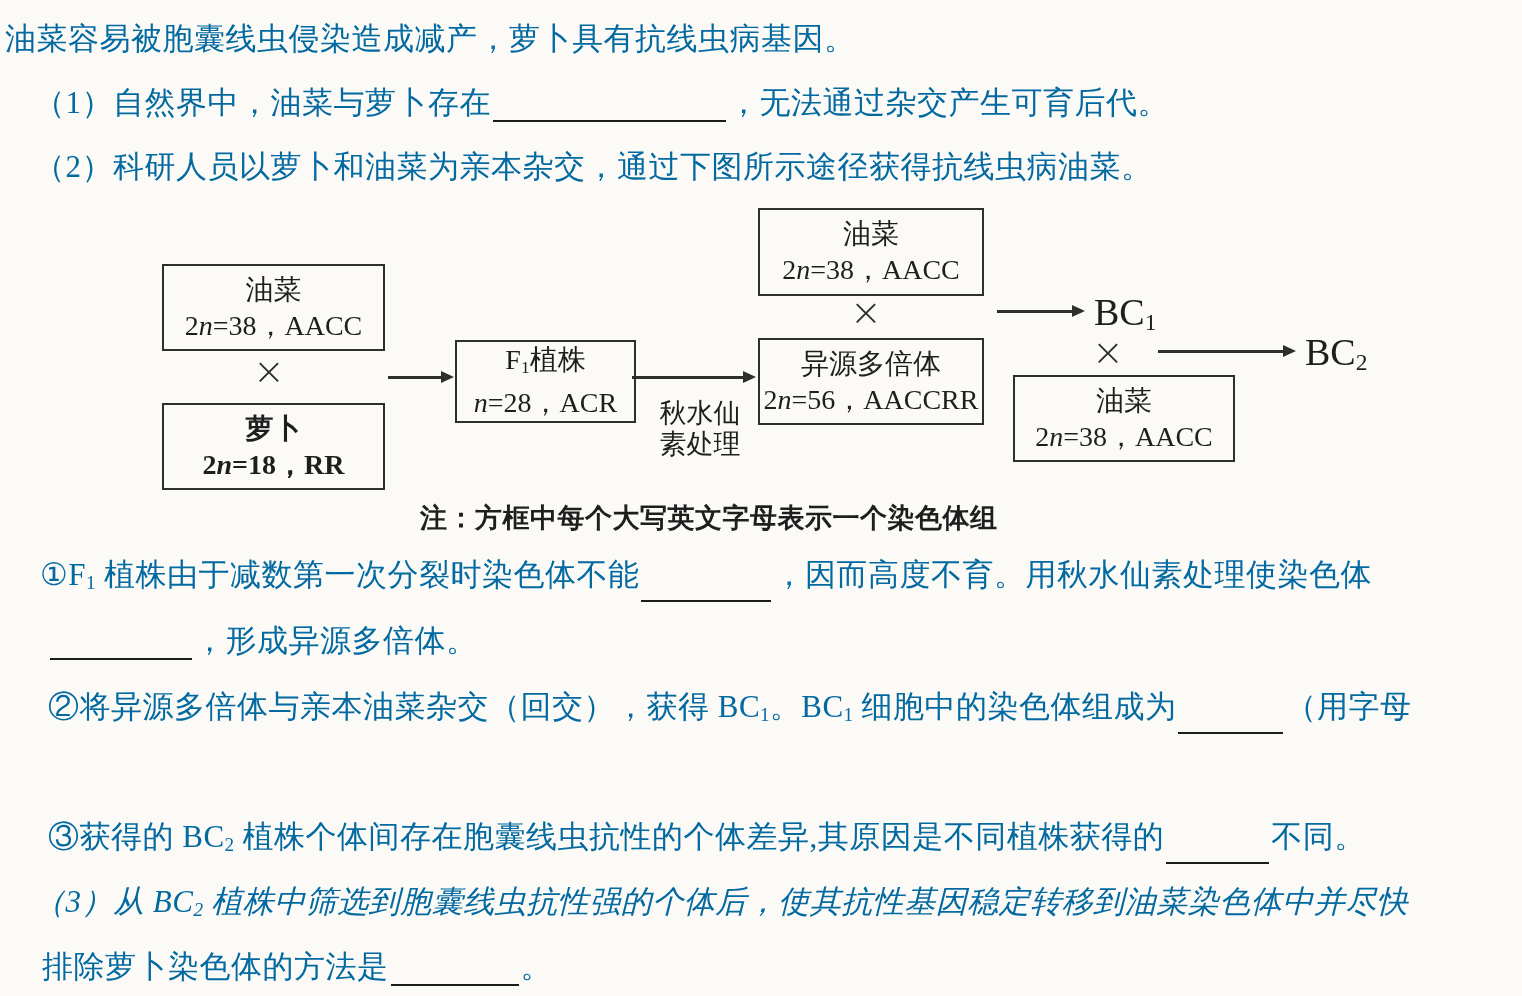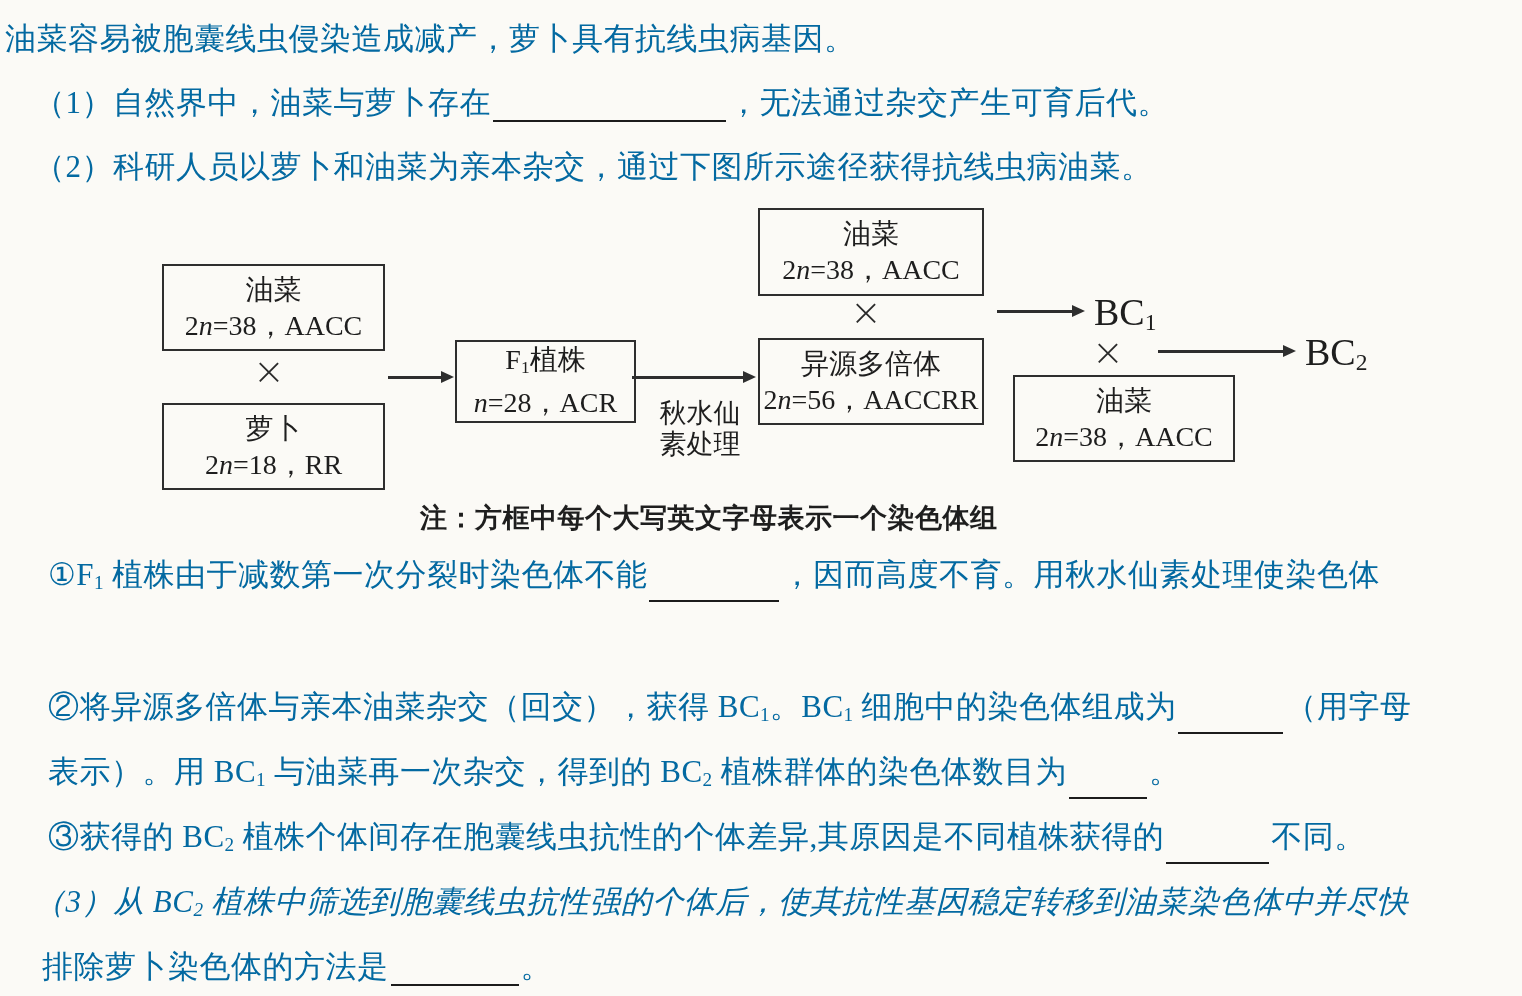--- a/index.html
+++ b/index.html
@@ -91,21 +91,21 @@
 
   <div>
 
     <div class="dbox" style="left:162px;top:264px;width:219px;height:83px;">
       <div>油菜</div>
       <div><span>2</span><span class="it">n</span><span>=38，AACC</span></div>
     </div>
 
     <div class="cross" style="left:253px;top:352px;">×</div>
 
-    <div class="dbox" style="left:162px;top:403px;width:219px;height:83px;">
+    <div class="dbox" style="left:162px;top:403px;width:219px;height:83px;font-weight:bold;">
       <div>萝卜</div>
       <div><span>2</span><span class="it">n</span><span>=18，RR</span></div>
     </div>
 
     <div class="harrow" style="left:388px;top:376px;width:54px;"></div>
 
     <div class="dbox" style="left:455px;top:340px;width:177px;height:79px;">
       <div><span>F</span><span class="sub">1</span><span>植株</span></div>
       <div><span></span><span class="it">n</span><span>=28，ACR</span></div>
     </div>
@@ -137,32 +137,32 @@
     <div class="bc-label" style="left:1305px;top:335px;"><span>BC</span><span class="sub">2</span></div>
 
     <div class="dbox" style="left:1013px;top:375px;width:218px;height:83px;">
       <div>油菜</div>
       <div><span>2</span><span class="it">n</span><span>=38，AACC</span></div>
     </div>
 
     <div class="note" style="left:420px;top:505px;">注：方框中每个大写英文字母表示一个染色体组</div>
   </div>
 
-  <div class="tline" style="left:48px;top:556px;text-align:right;">
+  <div class="tline" style="left:40px;top:556px;text-align:right;">
     <span>①F</span><span class="sub">1</span><span> 植株由于减数第一次分裂时染色体不能</span><span class="blank" style="width:130px;"></span><span>，因而高度不育。用秋水仙素处理使染色体</span>
   </div>
 
+  <div class="tline" style="left:48px;top:622px;">
+    <span class="blank" style="width:142px;"></span><span>，形成异源多倍体。</span>
+  </div>
 
   <div class="tline" style="left:48px;top:688px;">
     <span>②将异源多倍体与亲本油菜杂交（回交），获得 BC</span><span class="sub">1</span><span>。BC</span><span class="sub">1</span><span> 细胞中的染色体组成为</span><span class="blank" style="width:105px;"></span><span>（用字母</span>
   </div>
 
-  <div class="tline" style="left:48px;top:753px;">
-    <span>表示）。用 BC</span><span class="sub">1</span><span> 与油菜再一次杂交，得到的 BC</span><span class="sub">2</span><span> 植株群体的染色体数目为</span><span class="blank" style="width:78px;"></span><span>。</span>
-  </div>
 
   <div class="tline" style="left:48px;top:818px;">
     <span>③获得的 BC</span><span class="sub">2</span><span> 植株个体间存在胞囊线虫抗性的个体差异,其原因是不同植株获得的</span><span class="blank" style="width:103px;"></span><span>不同。</span>
   </div>
 
   <div class="tline" style="left:34px;top:883px;font-style:italic;">
     <span>（3）从 BC</span><span class="sub">2</span><span> 植株中筛选到胞囊线虫抗性强的个体后，使其抗性基因稳定转移到油菜染色体中并尽快</span>
   </div>
 
   <div class="tline" style="left:42px;top:948px;">

